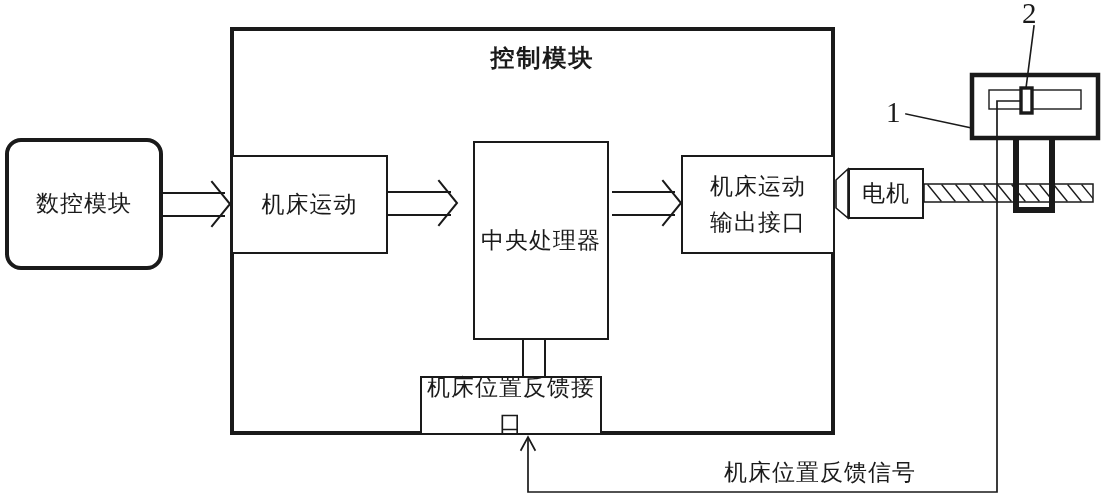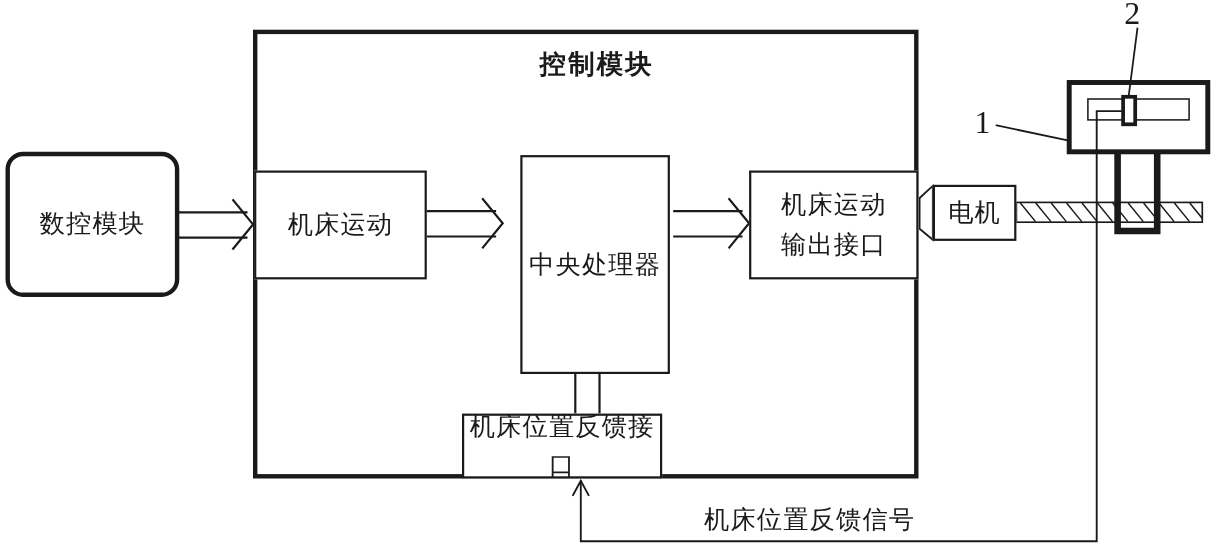--- a/index.html
+++ b/index.html
@@ -47,20 +47,21 @@
     font-weight: bold;
   }
   .input-box  { left: 231px; top: 155px; width: 157px; height: 99px; }
   .cpu-box    { left: 473px; top: 105px; width: 136px; height: 199px; margin-top: 36px; }
   .output-box { left: 681px; top: 155px; width: 154px; height: 99px; }
   .fb-box     { left: 420px; top: 376px; width: 182px; height: 59px; }
   .motor-box  { left: 848px; top: 168px; width: 76px;  height: 51px; font-family: Liberation Serif, serif; }
   .fb-signal-label {
     position: absolute;
     left: 640px; top: 457px; width: 360px;
+    text-align: center;
     font-size: 23px;
     letter-spacing: 1px;
   }
   .part-label {
     position: absolute;
     font-size: 29px;
     font-family: "Liberation Serif", "DejaVu Serif", serif;
   }
   .part-label-1 { left: 886px; top: 96px; }
   .part-label-2 { left: 1022px; top: -3px; }

